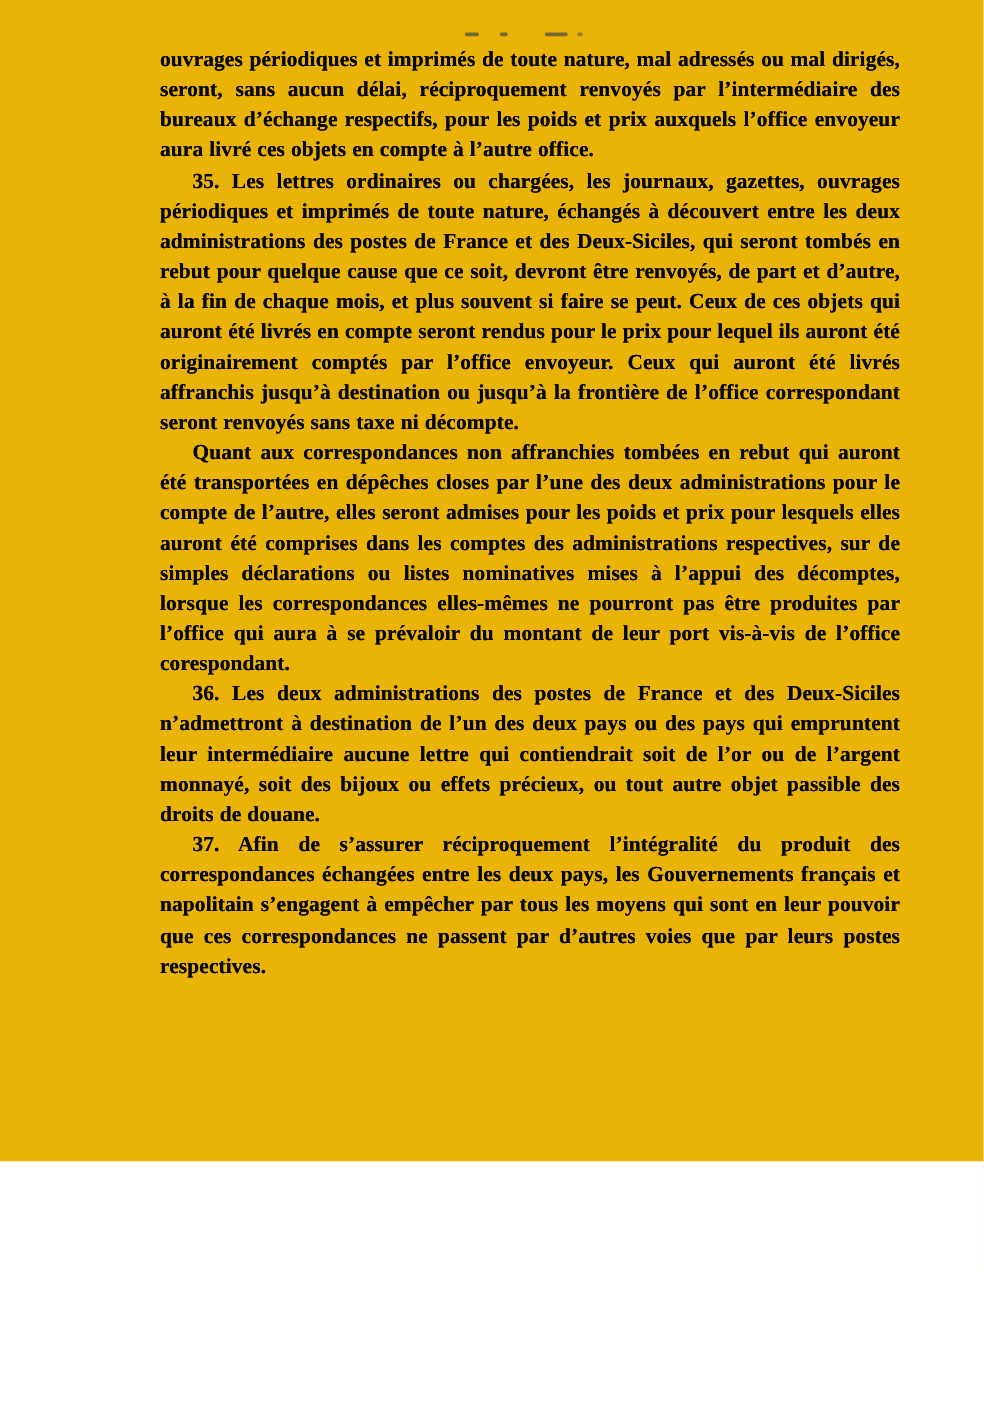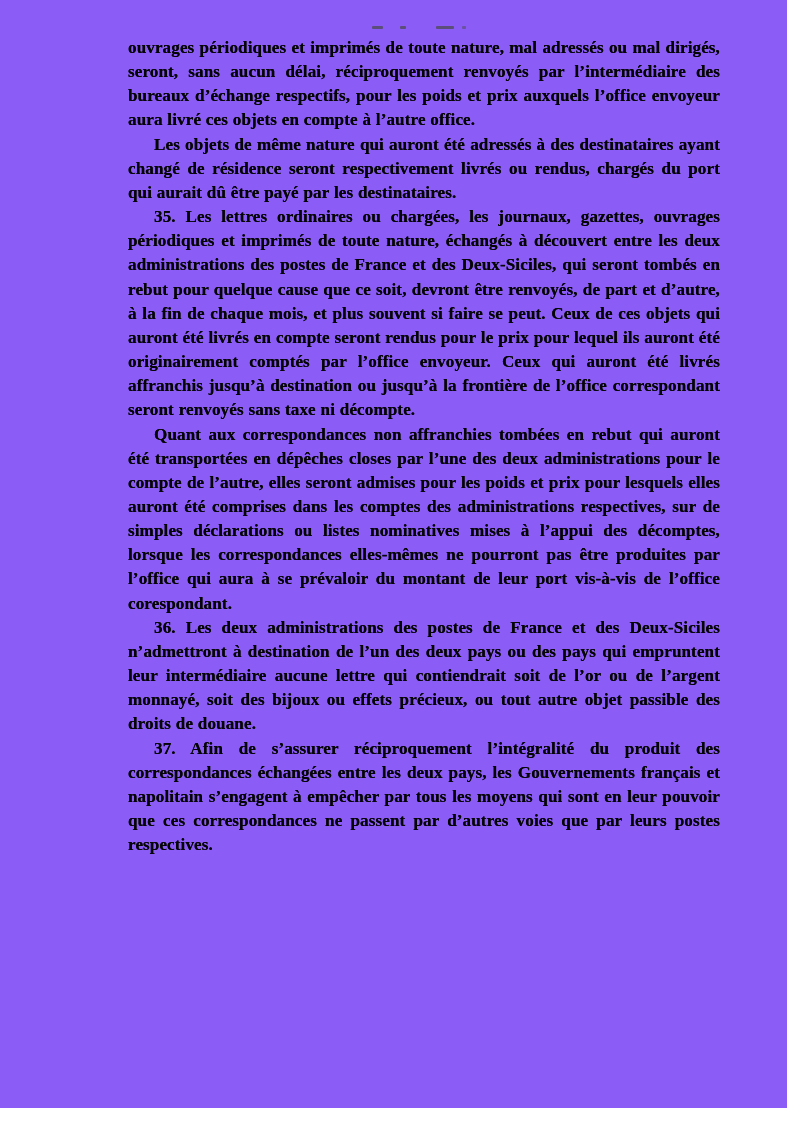--- a/index.html
+++ b/index.html
@@ -13,22 +13,22 @@
     height: 1125px;
     overflow: hidden;
     font-family: "Liberation Serif", "DejaVu Serif", serif;
     color: #000000;
     -webkit-font-smoothing: none;
   }
 
   .page {
     position: relative;
     width: 787px;
-    height: 1108px;
-    background: #8b5cf6;
+    height: 929px;
+    background: #eab308;
   }
 
   
   .speck-row {
     position: absolute;
     left: 0;
     top: 26px;
     width: 787px;
     height: 8px;
     pointer-events: none;
@@ -85,20 +85,19 @@
 
   <div class="speck-row">
     <span class="speck s1"></span>
     <span class="speck s2"></span>
     <span class="speck s3"></span>
     <span class="speck s4"></span>
   </div>
 
   <div class="textblock">
     <p class="para">ouvrages périodiques et imprimés de toute nature, mal adressés ou mal dirigés, seront, sans aucun délai, réciproquement renvoyés par l’intermédiaire des bureaux d’échange respectifs, pour les poids et prix auxquels l’office envoyeur aura livré ces objets en compte à l’autre office.</p>
-    <p class="para indent">Les objets de même nature qui auront été adressés à des destinataires ayant changé de résidence seront respectivement livrés ou rendus, chargés du port qui aurait dû être payé par les destinataires.</p>
     <p class="para indent">35. Les lettres ordinaires ou chargées, les journaux, gazettes, ouvrages périodiques et imprimés de toute nature, échangés à découvert entre les deux administrations des postes de France et des Deux-Siciles, qui seront tombés en rebut pour quelque cause que ce soit, devront être renvoyés, de part et d’autre, à la fin de chaque mois, et plus souvent si faire se peut. Ceux de ces objets qui auront été livrés en compte seront rendus pour le prix pour lequel ils auront été originairement comptés par l’office envoyeur. Ceux qui auront été livrés affranchis jusqu’à destination ou jusqu’à la frontière de l’office correspondant seront renvoyés sans taxe ni décompte.</p>
     <p class="para indent">Quant aux correspondances non affranchies tombées en rebut qui auront été transportées en dépêches closes par l’une des deux administrations pour le compte de l’autre, elles seront admises pour les poids et prix pour lesquels elles auront été comprises dans les comptes des administrations respectives, sur de simples déclarations ou listes nominatives mises à l’appui des décomptes, lorsque les correspondances elles-mêmes ne pourront pas être produites par l’office qui aura à se prévaloir du montant de leur port vis-à-vis de l’office corespondant.</p>
     <p class="para indent">36. Les deux administrations des postes de France et des Deux-Siciles n’admettront à destination de l’un des deux pays ou des pays qui empruntent leur intermédiaire aucune lettre qui contiendrait soit de l’or ou de l’argent monnayé, soit des bijoux ou effets précieux, ou tout autre objet passible des droits de douane.</p>
     <p class="para indent">37. Afin de s’assurer réciproquement l’intégralité du produit des correspondances échangées entre les deux pays, les Gouvernements français et napolitain s’engagent à empêcher par tous les moyens qui sont en leur pouvoir que ces correspondances ne passent par d’autres voies que par leurs postes respectives.</p>
   </div>
 
 </div>
 
 </body></html>

